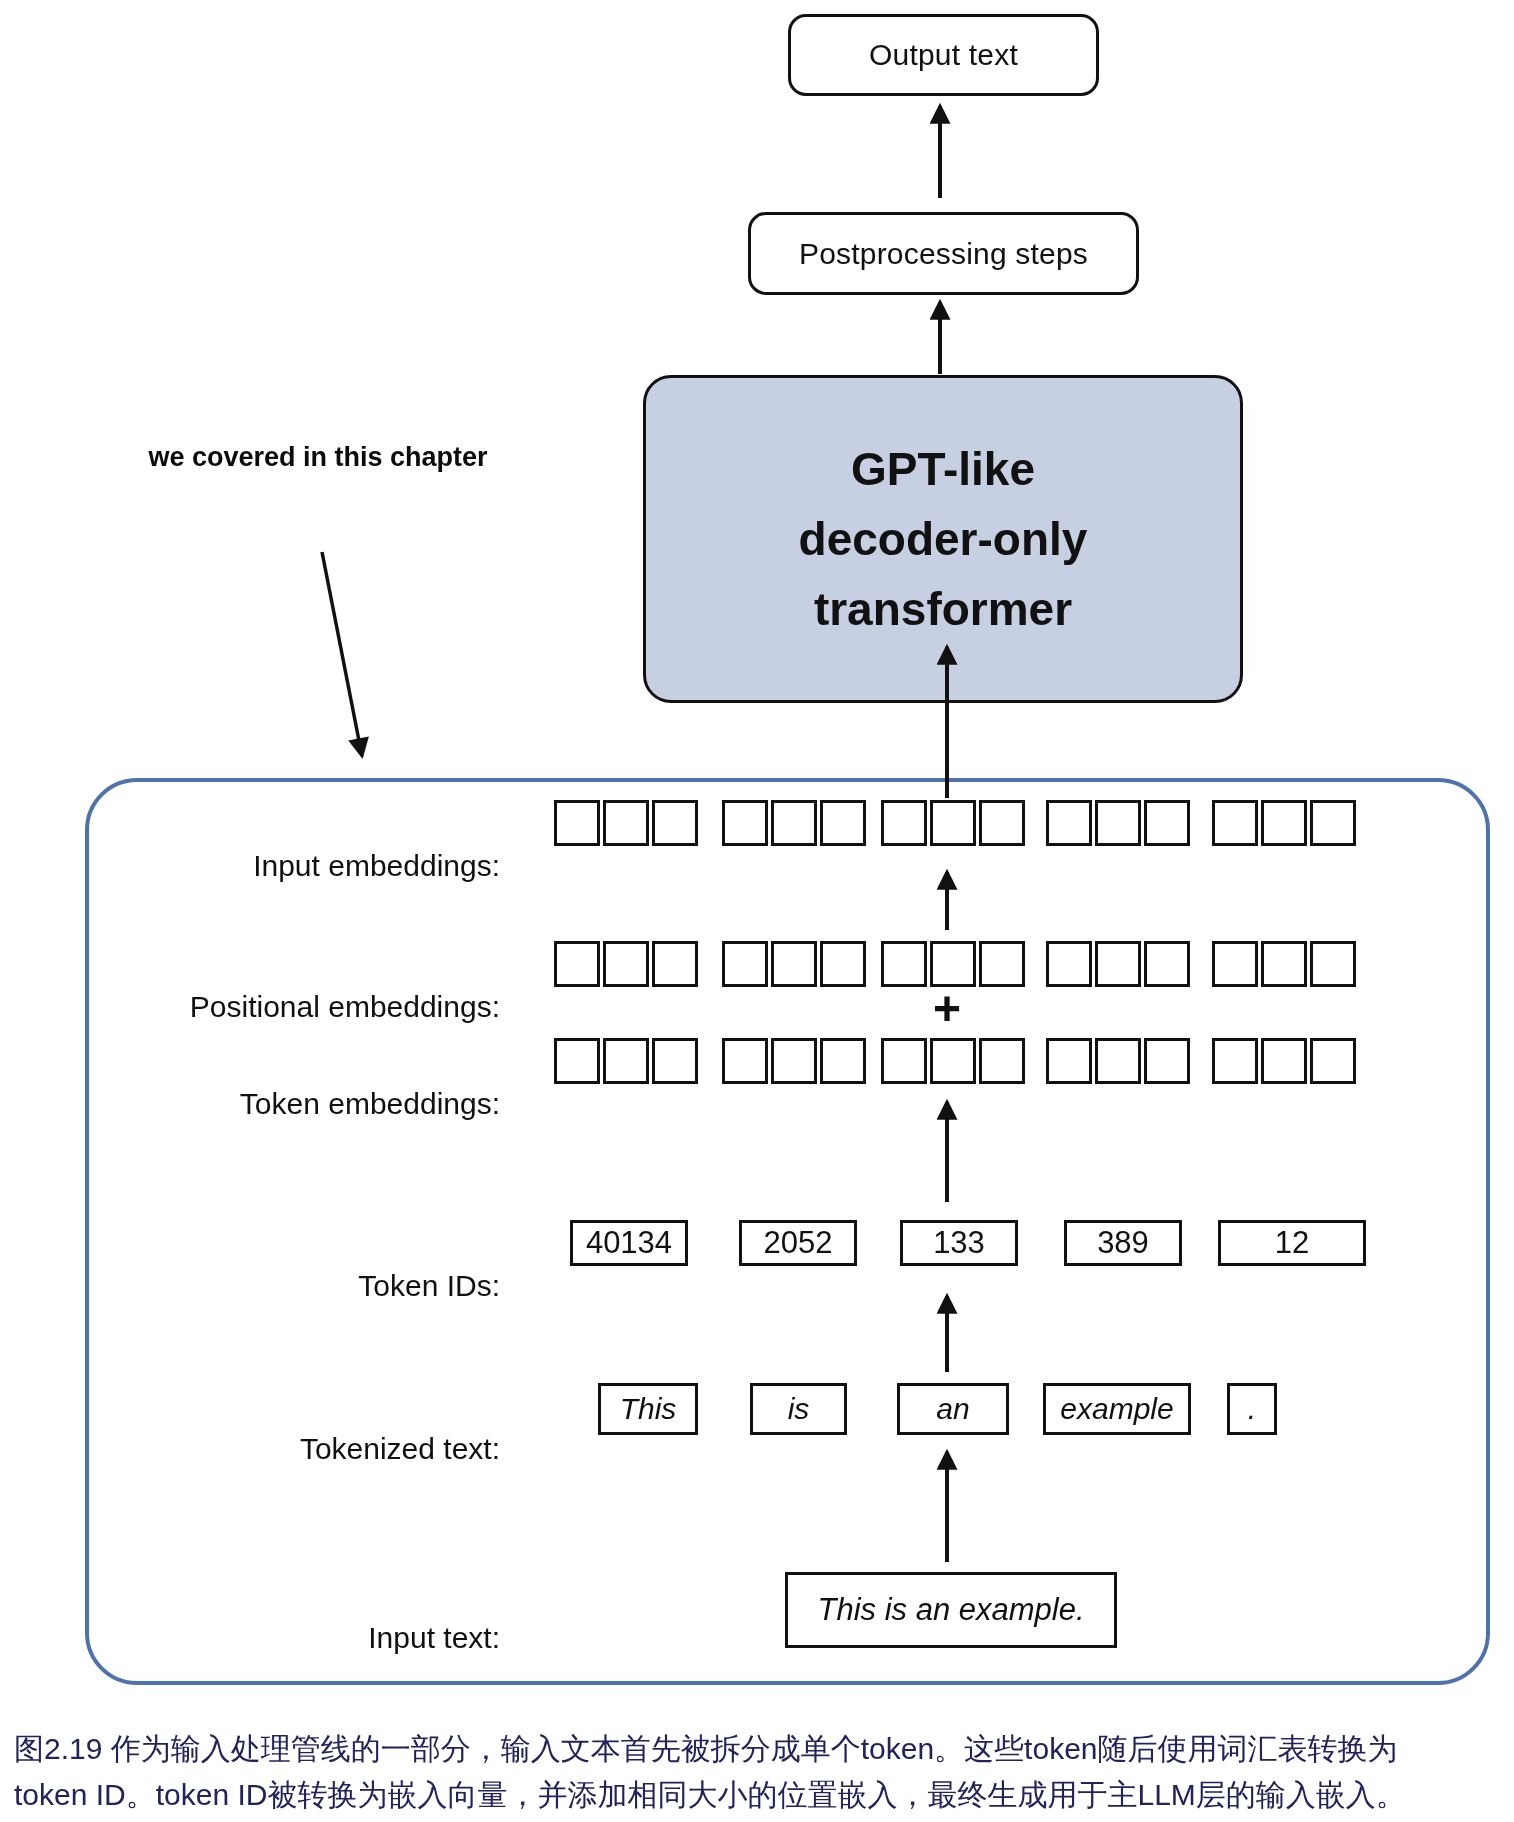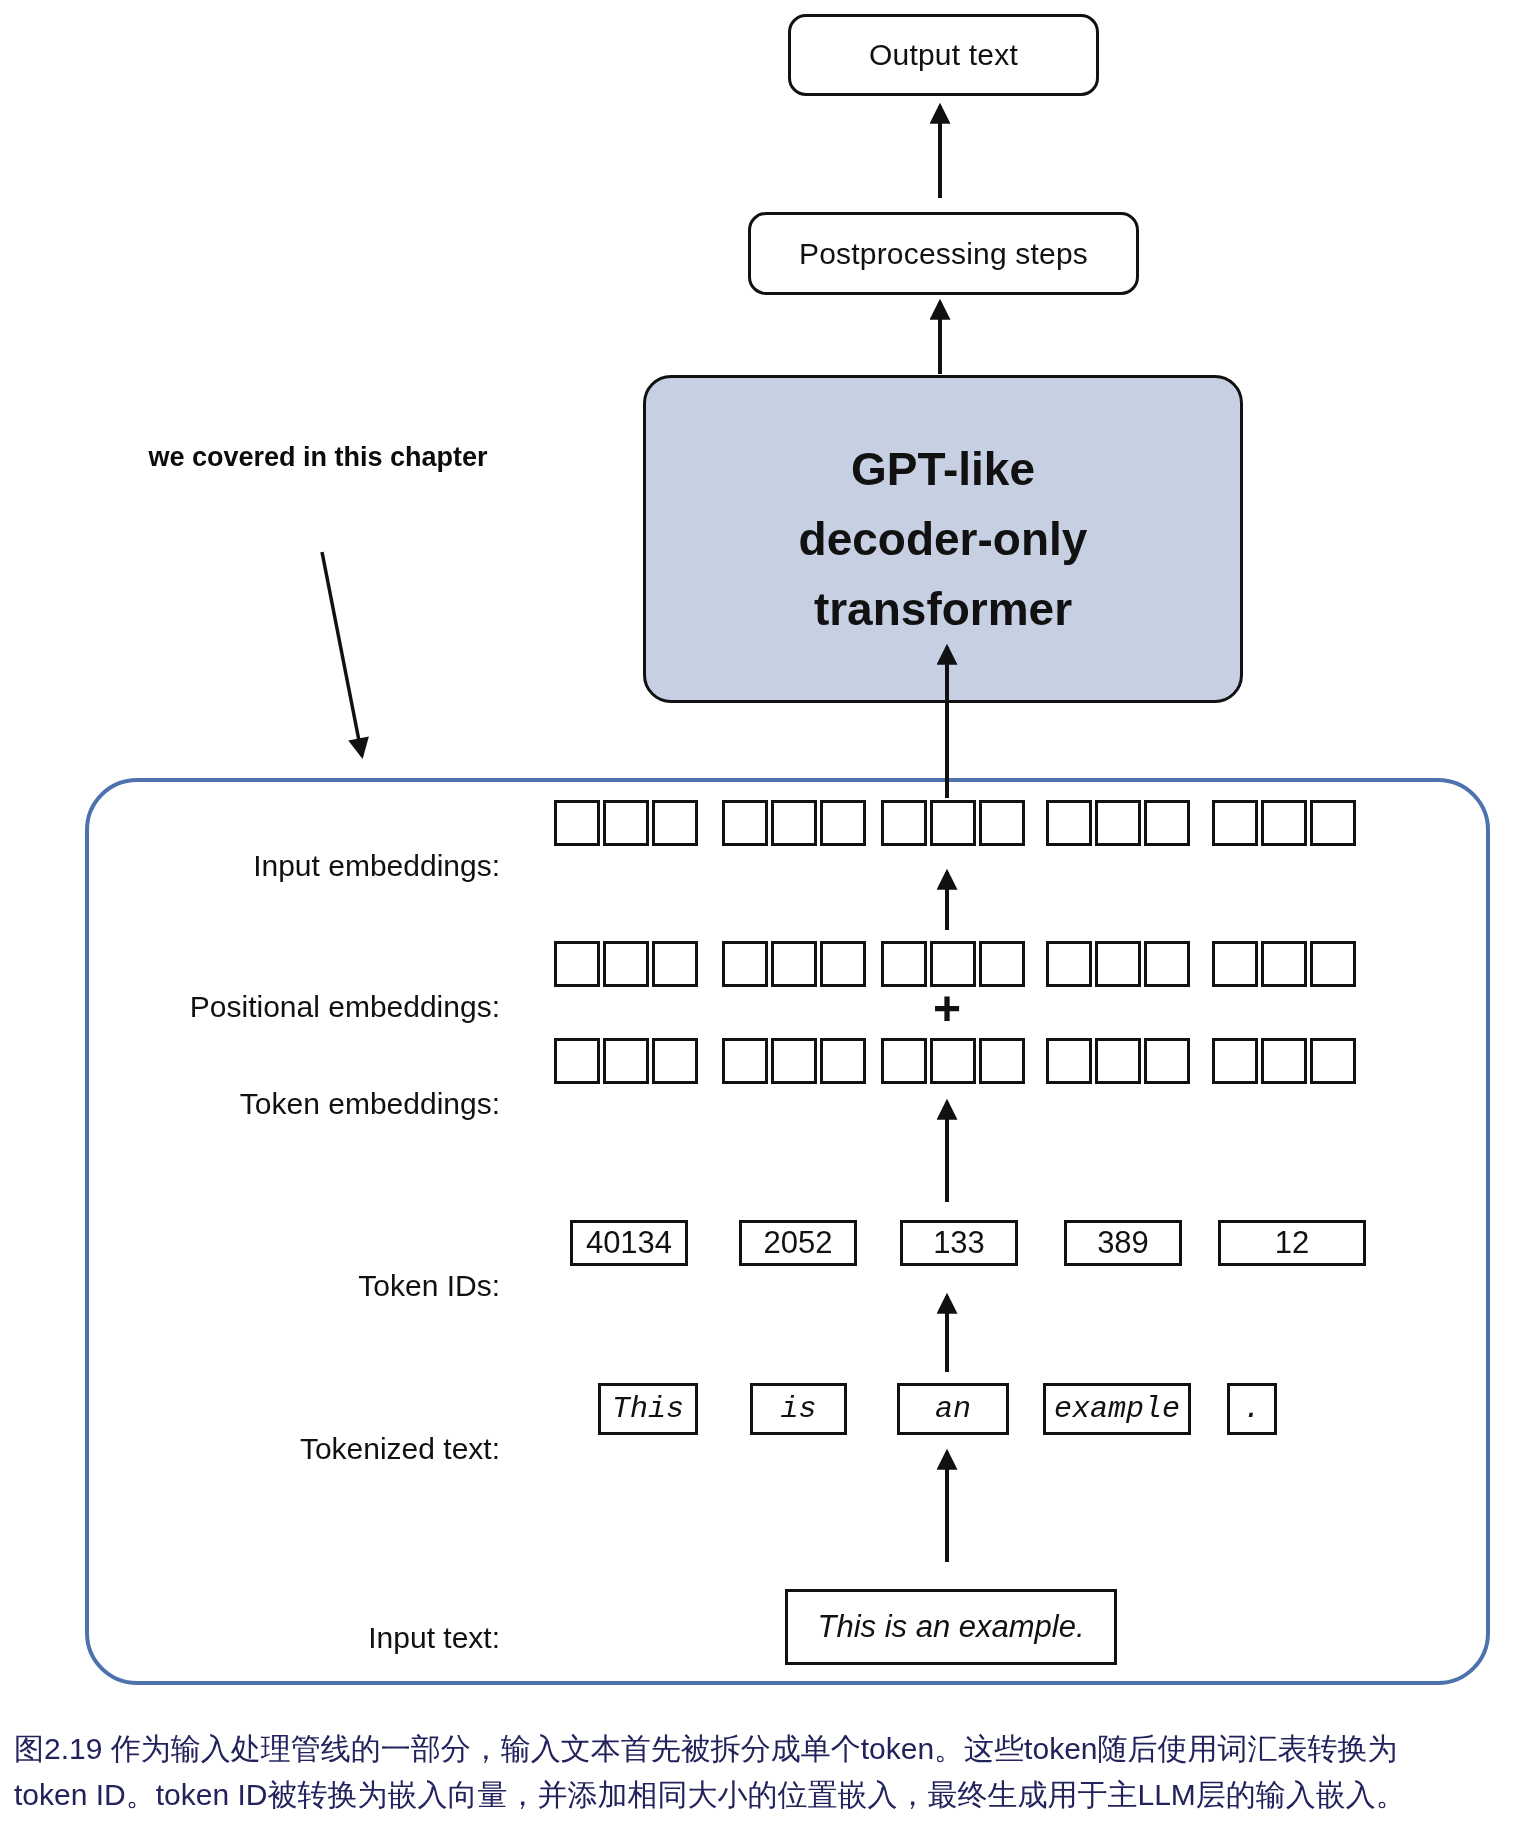--- a/index.html
+++ b/index.html
@@ -40,27 +40,27 @@
   }
   .idbox{
     position:absolute;height:46px;border:3px solid #111;background:#fff;
     display:flex;align-items:center;justify-content:center;font-size:31px;
     box-sizing:border-box;
     margin-left:12px;
   }
   .tokbox{
     position:absolute;height:52px;border:3px solid #111;background:#fff;
     display:flex;align-items:center;justify-content:center;
-    font-size:30px;font-style:italic;box-sizing:border-box;font-family:Liberation Mono, monospace;
+    font-size:30px;font-style:italic;box-sizing:border-box;
   }
   .inputtext{
     position:absolute;left:785px;top:1572px;width:332px;height:76px;
     border:3.5px solid #111;background:#fff;
     display:flex;align-items:center;justify-content:center;
-    font-size:31px;font-style:italic;box-sizing:border-box;margin-top:17px;
+    font-size:31px;font-style:italic;box-sizing:border-box;
   }
   .plus{
     position:absolute;left:907px;top:982px;width:80px;height:52px;
     display:flex;align-items:center;justify-content:center;
     font-size:48px;font-weight:bold;color:#111;
   }
   .caption{
     position:absolute;left:14px;top:1726px;width:1494px;
     font-size:30px;line-height:46px;color:#22225c;font-weight:500;
   }

